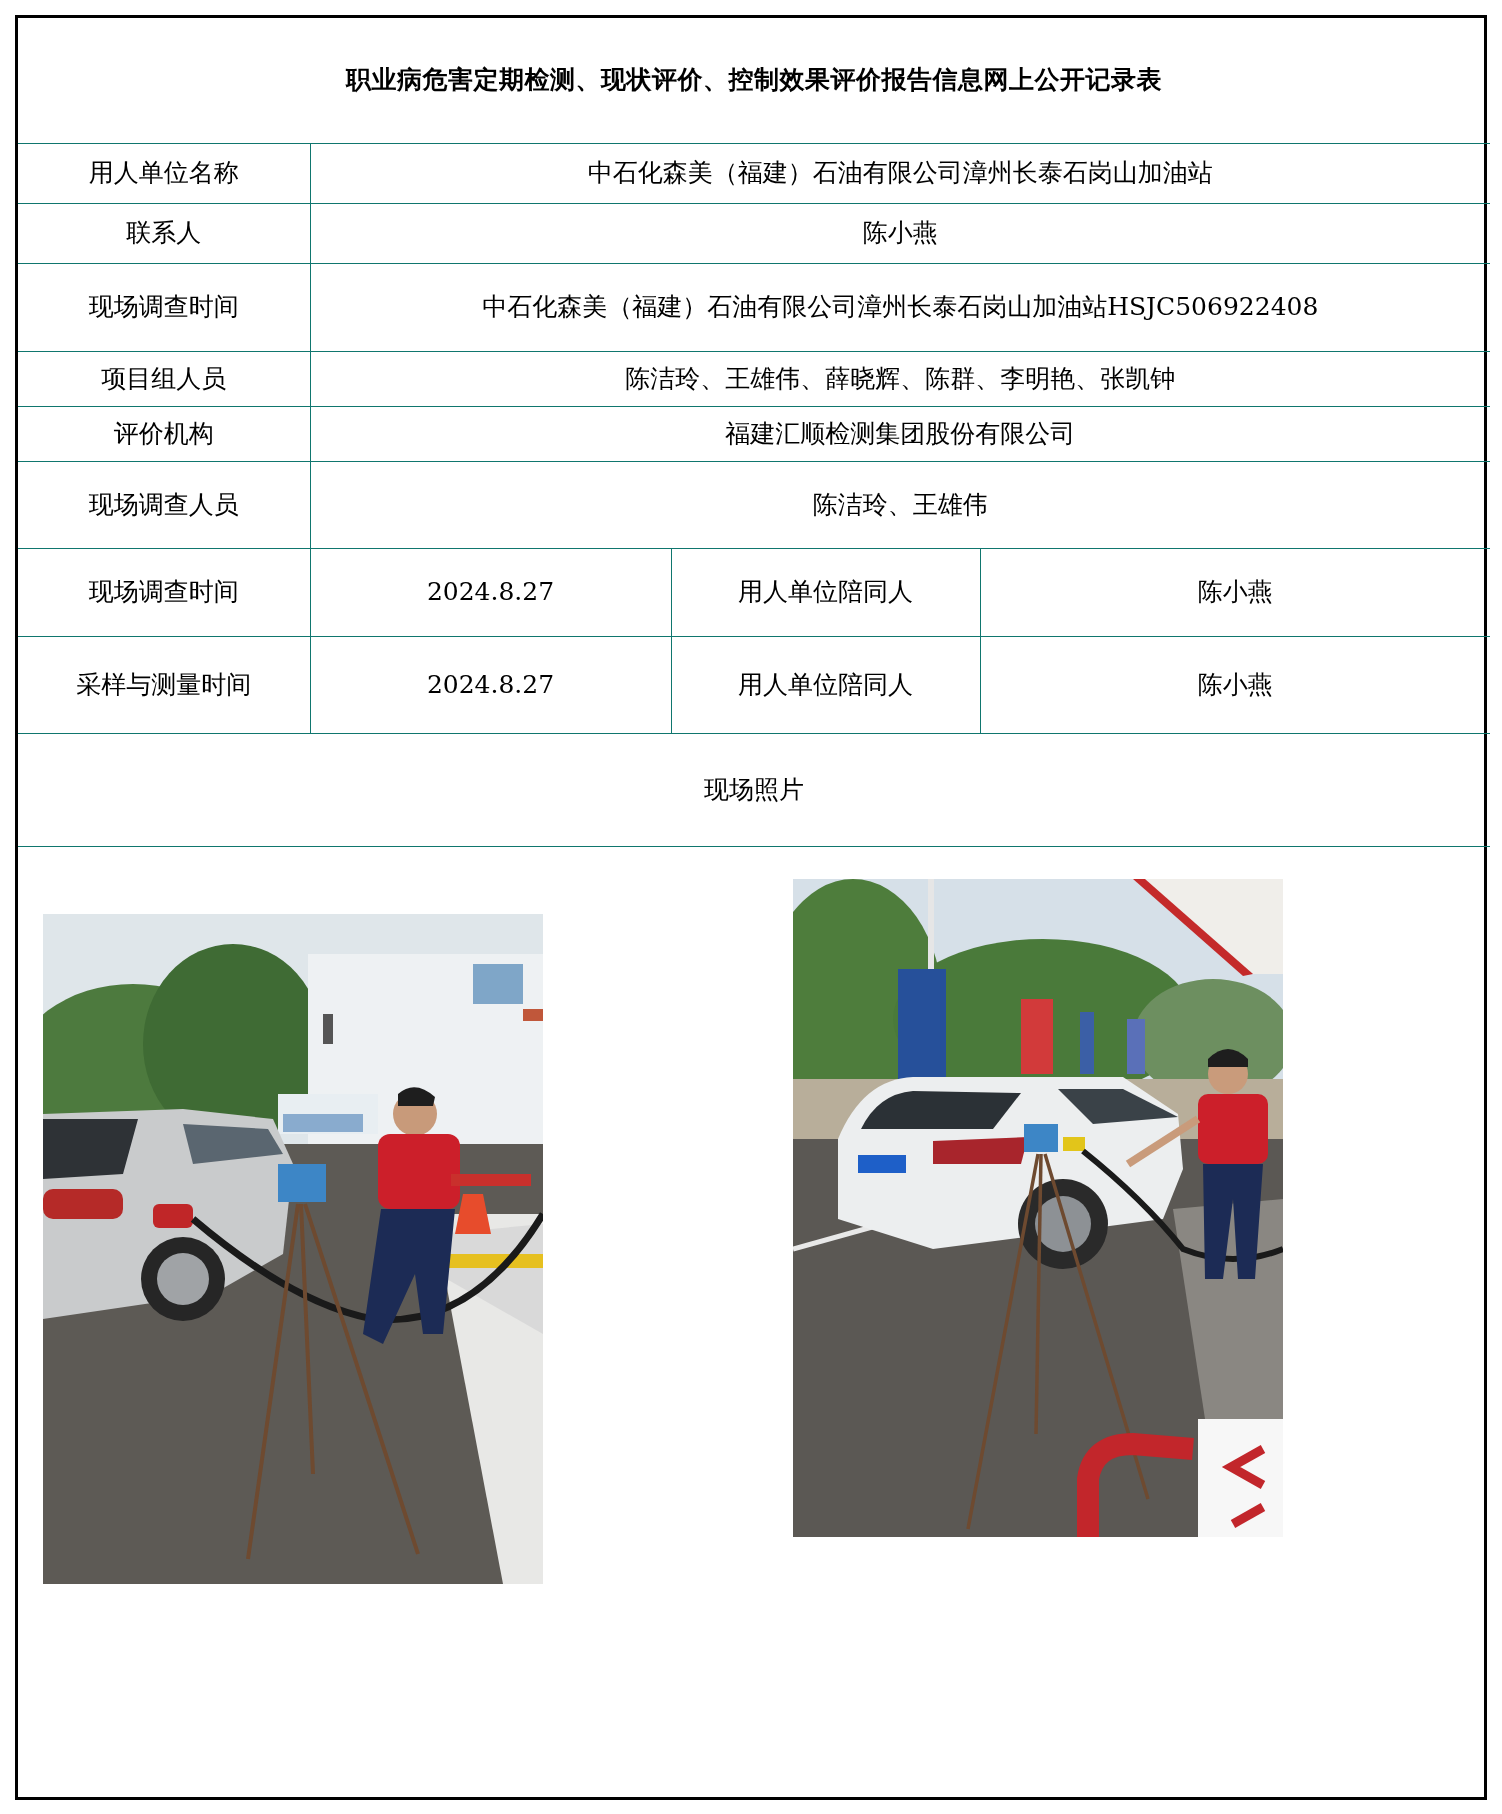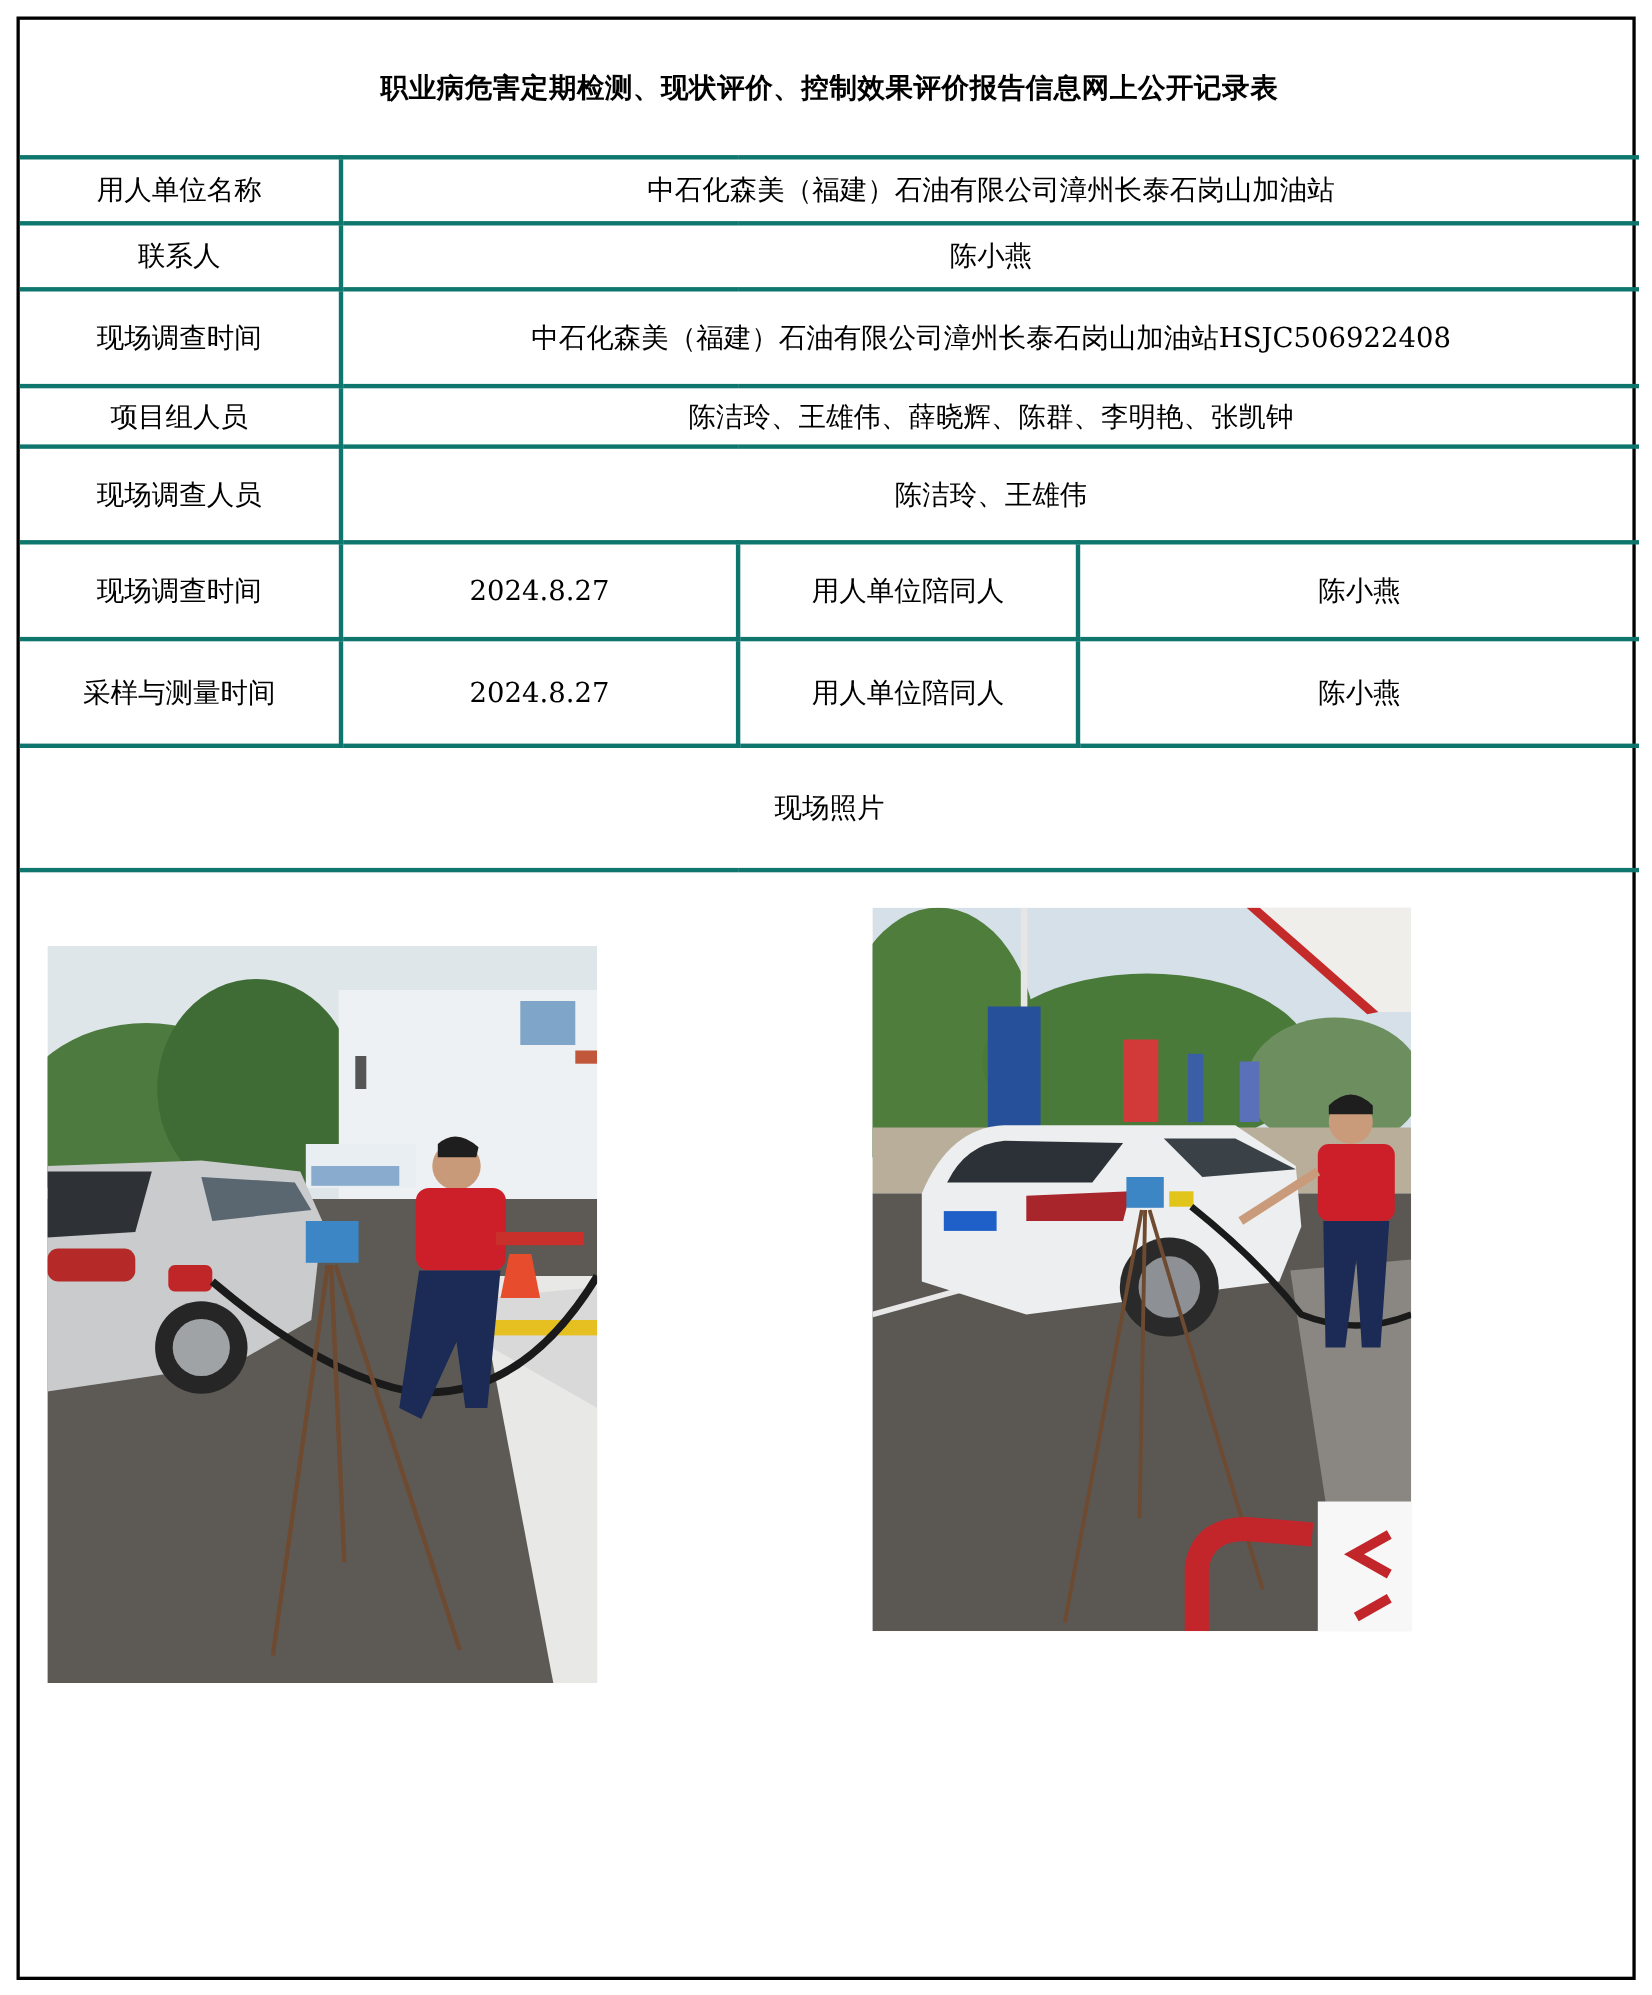--- a/index.html
+++ b/index.html
@@ -1,21 +1,21 @@
 <!DOCTYPE html>
 <html><head>
 <meta charset="utf-8">
 <style>
   html, body { margin: 0; padding: 0; background: #ffffff; }
   body { width: 1502px; height: 1814px; position: relative; overflow: hidden;
          font-family: "DejaVu Serif", "Liberation Serif", serif; color: #000; }
   .sheet { position: absolute; left: 15px; top: 15px; width: 1472px; height: 1785px;
            border: 3px solid #000; box-sizing: border-box; }
   table.rec { border-collapse: collapse; width: 100%; table-layout: fixed; }
-  table.rec td { border: 4px solid #0f766e; text-align: center; vertical-align: middle;
+  table.rec td { border: 1px solid #0f766e; text-align: center; vertical-align: middle;
                  font-size: 25px; padding: 0; line-height: 1.2; }
   table.rec tr:first-child td { border-top: none; }
   table.rec td:first-child { border-left: none; margin-left: 37px; }
   table.rec td:last-child { border-right: none; }
   .title { font-size: 40px; font-weight: bold; letter-spacing: 0.5px; }
   .photos-cell { position: relative; height: 752px; border-bottom: none !important; }
   .photo { position: absolute; overflow: hidden; }
   .photo1 { left: 25px; top: 67px; width: 500px; height: 670px; }
   .photo2 { left: 775px; top: 32px; width: 490px; height: 658px; }
 </style>
@@ -42,20 +42,24 @@
     <td>联系人</td>
     <td colspan="3">陈小燕</td>
   </tr>
   <tr style="height:88px">
     <td>现场调查时间</td>
     <td colspan="3">中石化森美（福建）石油有限公司漳州长泰石岗山加油站HSJC506922408</td>
   </tr>
   <tr style="height:55px">
     <td>项目组人员</td>
     <td colspan="3">陈洁玲、王雄伟、薛晓辉、陈群、李明艳、张凯钟</td>
+  </tr>
+  <tr style="height:55px">
+    <td>评价机构</td>
+    <td colspan="3">福建汇顺检测集团股份有限公司</td>
   </tr>
   <tr style="height:87px">
     <td>现场调查人员</td>
     <td colspan="3">陈洁玲、王雄伟</td>
   </tr>
   <tr style="height:88px">
     <td>现场调查时间</td>
     <td>2024.8.27</td>
     <td>用人单位陪同人</td>
     <td>陈小燕</td>

